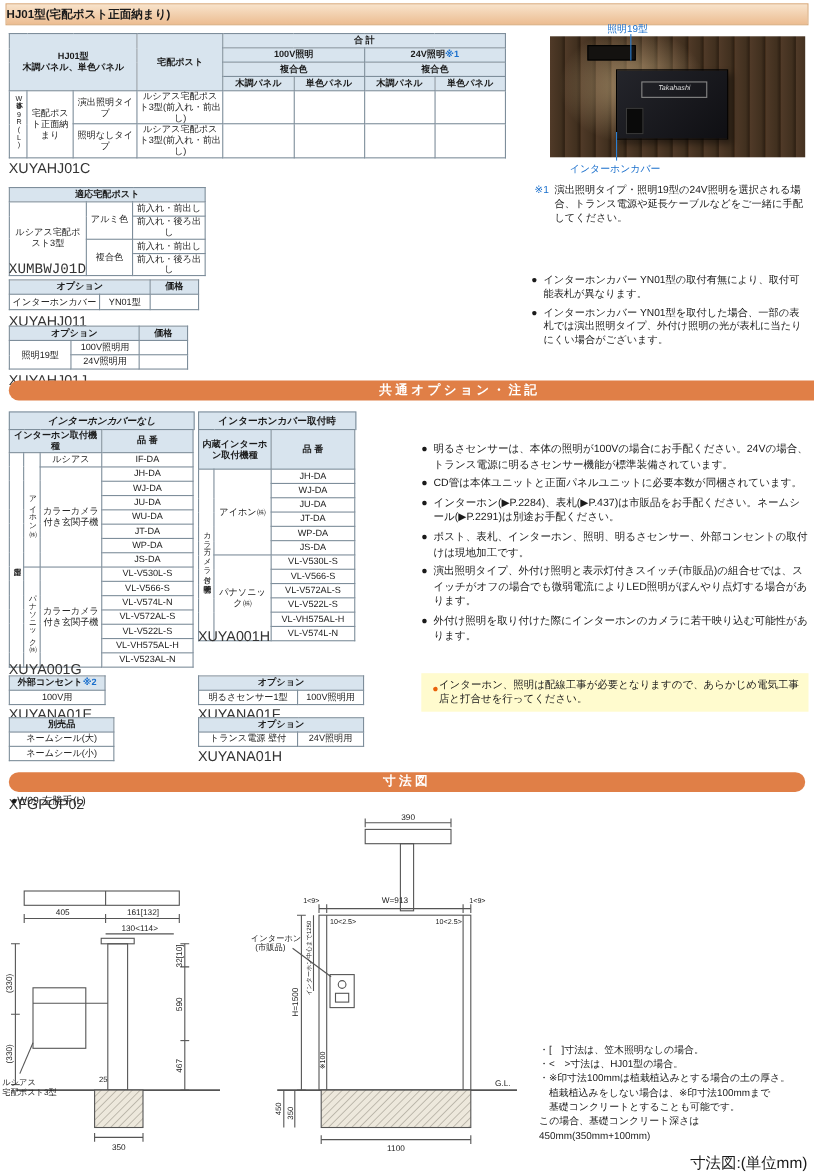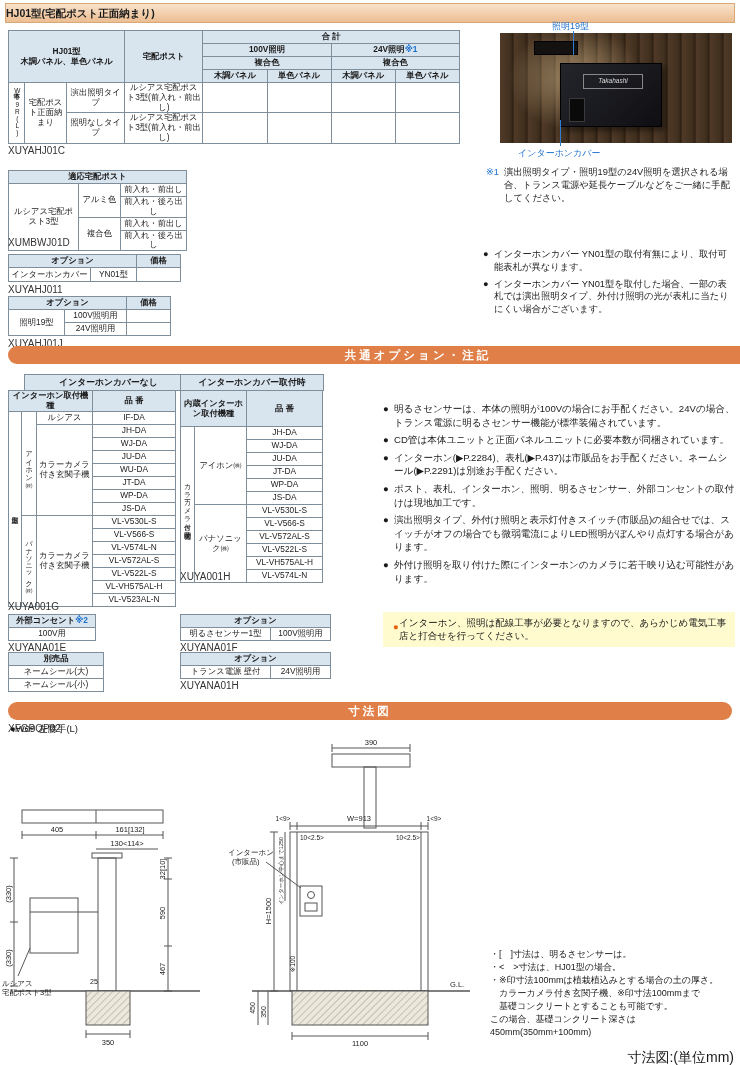--- a/index.html
+++ b/index.html
@@ -7,21 +7,21 @@
   font-family:"Liberation Sans","DejaVu Sans",sans-serif;color:#1a1a1a;}
 .titlebar{position:absolute;left:5px;top:3px;width:728px;height:18px;
   background:linear-gradient(#F8E3CB,#ECBD92);border:1px solid #D9A877;
   text-align:left;font-size:10.5px;font-weight:bold;line-height:18px;}
 table.t{position:absolute;border-collapse:collapse;table-layout:fixed;background:#fff;}
 .t tr{height:13px;}
 .t td{border:1px solid #7E8E9B;font-size:8.3px;line-height:1.18;padding:0 1px;
   text-align:center;vertical-align:middle;overflow:hidden;}
 .hd{background:#D8E4EE;font-weight:bold;}
 .vtxt{writing-mode:vertical-rl;text-orientation:upright;display:inline-block;line-height:1;font-size:7px;}
-.code{position:absolute;font-size:10px;color:#333;}
+.code{position:absolute;font-size:13px;color:#333;}
 .subbar{position:absolute;height:15px;background:#D8E4EE;border:1px solid #7E8E9B;
   font-size:8.8px;font-weight:bold;text-align:center;line-height:14px;}
 .banner{position:absolute;left:8px;width:724px;height:18px;background:#E07F47;border-radius:9px;
   color:#fff;font-weight:bold;font-size:11.5px;letter-spacing:3px;text-align:center;line-height:18px;}
 .txt{position:absolute;font-size:9.3px;line-height:1.38;}
 .nb{position:relative;padding-left:11px;margin-bottom:4px;}
 .nb2{position:relative;padding-left:18px;}
 .bu{position:absolute;left:0;top:0;}
 .blue{color:#1A6FCC;}
 .warn{position:absolute;background:#FFFBCE;padding:4px 5px;font-size:9.5px;line-height:1.4;}
@@ -122,21 +122,21 @@
         </tr>
     <tr>
       <td rowspan="2">複合色</td>
       <td>前入れ・前出し</td>
     </tr>
     <tr>
           <td>前入れ・後ろ出し</td>
         </tr>
   </tbody>
     </table>
-  <div class="code" style="left:8px;top:237px;">XUMBWJ01D</div>
+  <div class="code" style="left:8px;top:237px;font-family:Liberation Mono, monospace;">XUMBWJ01D</div>
 
   <table class="t" style="left:8px;top:254px;width:172px;">
     <colgroup>
         <col style="width:82px">
         <col style="width:46px">
         <col style="width:44px">
       </colgroup>
     <tbody>
         <tr>
           <td class="hd" colspan="2">オプション</td>
@@ -192,21 +192,21 @@
     <div class="nb2"><span class="bu blue">※1</span><span>演出照明タイプ・照明19型の24V照明を選択される場合、トランス電源や延長ケーブルなどをご一緒に手配してください。</span></div>
   </div>
 
   <div class="txt" style="left:483px;top:248px;width:252px;">
     <div class="nb"><span class="bu">●</span><span>インターホンカバー YN01型の取付有無により、取付可能表札が異なります。</span></div>
     <div class="nb"><span class="bu">●</span><span>インターホンカバー YN01型を取付した場合、一部の表札では演出照明タイプ、外付け照明の光が表札に当たりにくい場合がございます。</span></div>
   </div>
 
   <div class="banner" style="top:346px;padding-left:48px;">共通オプション・注記</div>
 
-  <div class="subbar" style="left:24px;top:374px;width:167px;">インターホンカバーなし</div>
+  <div class="subbar" style="left:8px;top:374px;width:167px;font-style:italic;">インターホンカバーなし</div>
   <div class="subbar" style="left:180px;top:374px;width:142px;">インターホンカバー取付時</div>
 
   <table class="t" style="left:8px;top:390px;width:167px;">
     <colgroup>
         <col style="width:13px">
         <col style="width:15px">
         <col style="width:56px">
         <col style="width:83px">
       </colgroup>
     <tbody>
@@ -495,23 +495,23 @@
       <text x="283" y="135" transform="rotate(-90 283 135)" text-anchor="middle" font-size="5.5">インターホン中心まで1250</text>
       <text x="295" y="228" transform="rotate(-90 295 228)" text-anchor="middle" font-size="6.5">※100</text>
       <text x="255" y="272" transform="rotate(-90 255 272)" text-anchor="middle" font-size="7">450</text>
       <text x="266" y="276" transform="rotate(-90 266 276)" text-anchor="middle" font-size="7">350</text>
       <text x="360" y="310" text-anchor="middle">1100</text>
       <text x="450" y="251">G.L.</text>
     </g>
   </svg>
 
   <div class="txt" style="left:490px;top:948px;width:246px;font-size:9px;line-height:1.45;">
-    <div>・[　]寸法は、明るさセンサーは。</div>
+    <div>・[　]寸法は、笠木照明なしの場合。</div>
     <div>・&lt;　&gt;寸法は、HJ01型の場合。</div>
     <div>・※印寸法100mmは植栽植込みとする場合の土の厚さ。</div>
-    <div>　カラーカメラ付き玄関子機、※印寸法100mmまで</div>
+    <div>　植栽植込みをしない場合は、※印寸法100mmまで</div>
     <div>　基礎コンクリートとすることも可能です。</div>
     <div>この場合、基礎コンクリート深さは450mm(350mm+100mm)</div>
   </div>
 
   <div class="txt" style="left:8px;top:1048px;width:726px;text-align:right;font-size:14px;">寸法図:(単位mm)</div>
 
 </div>
 
 </body></html>

